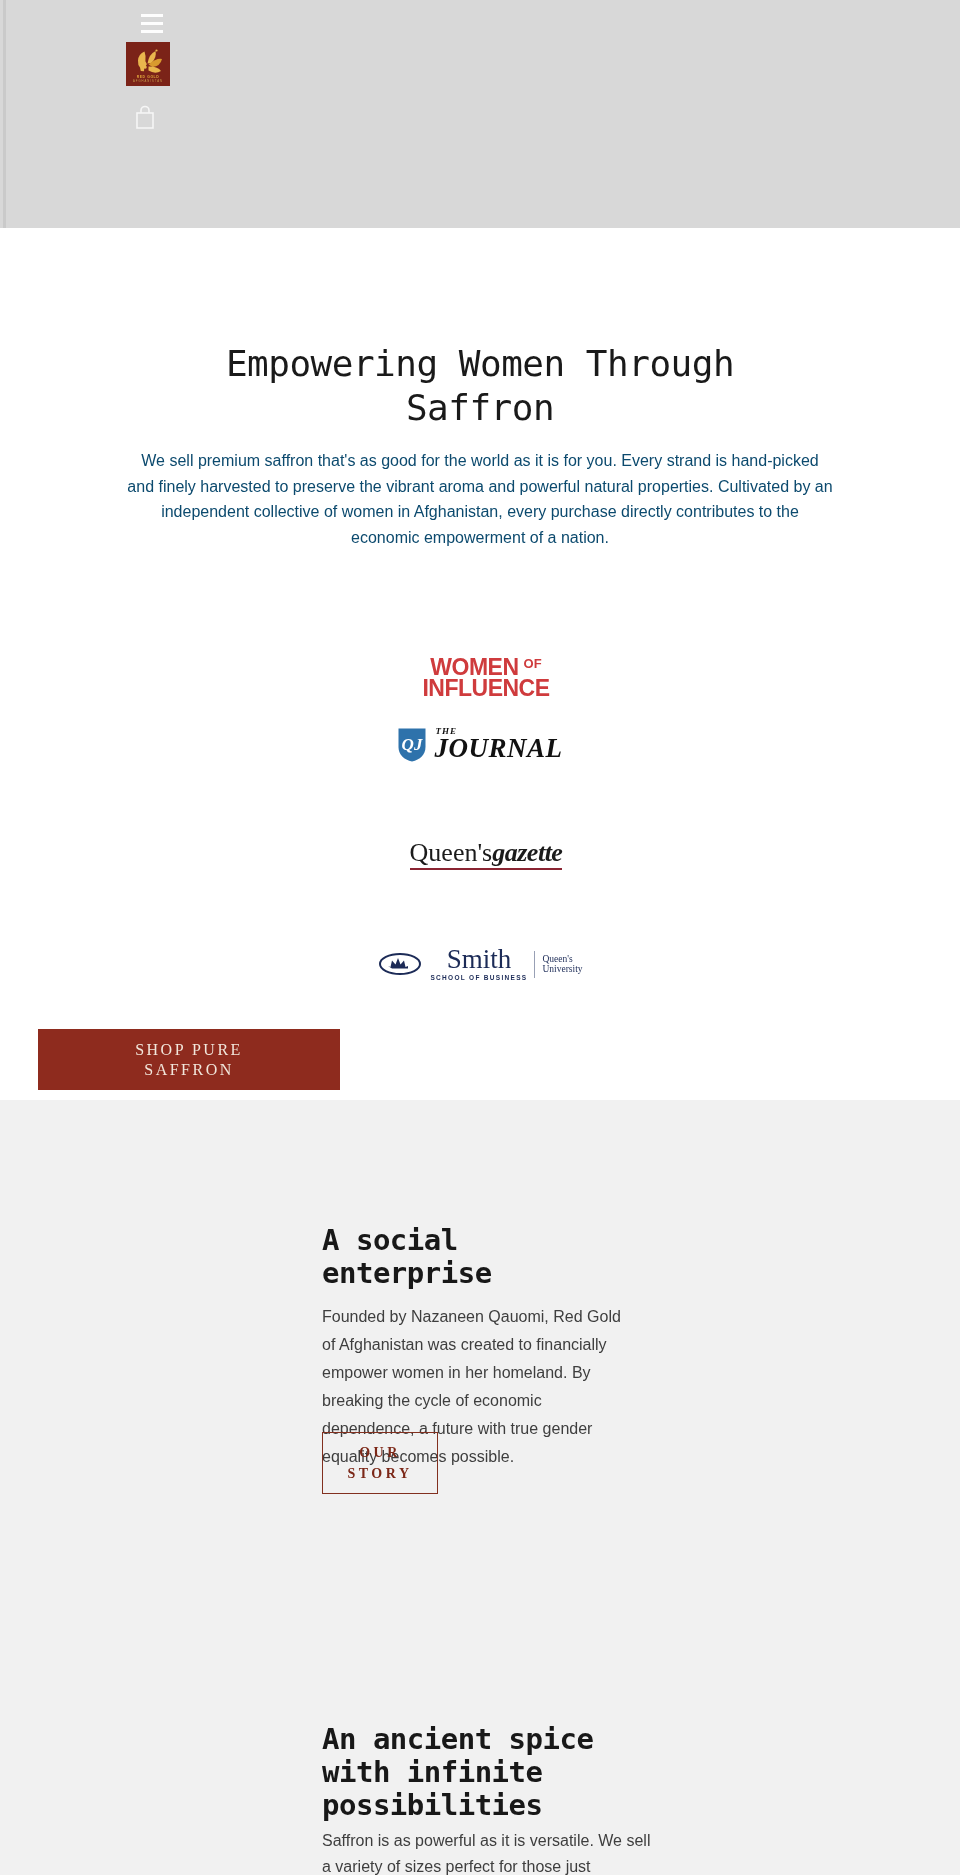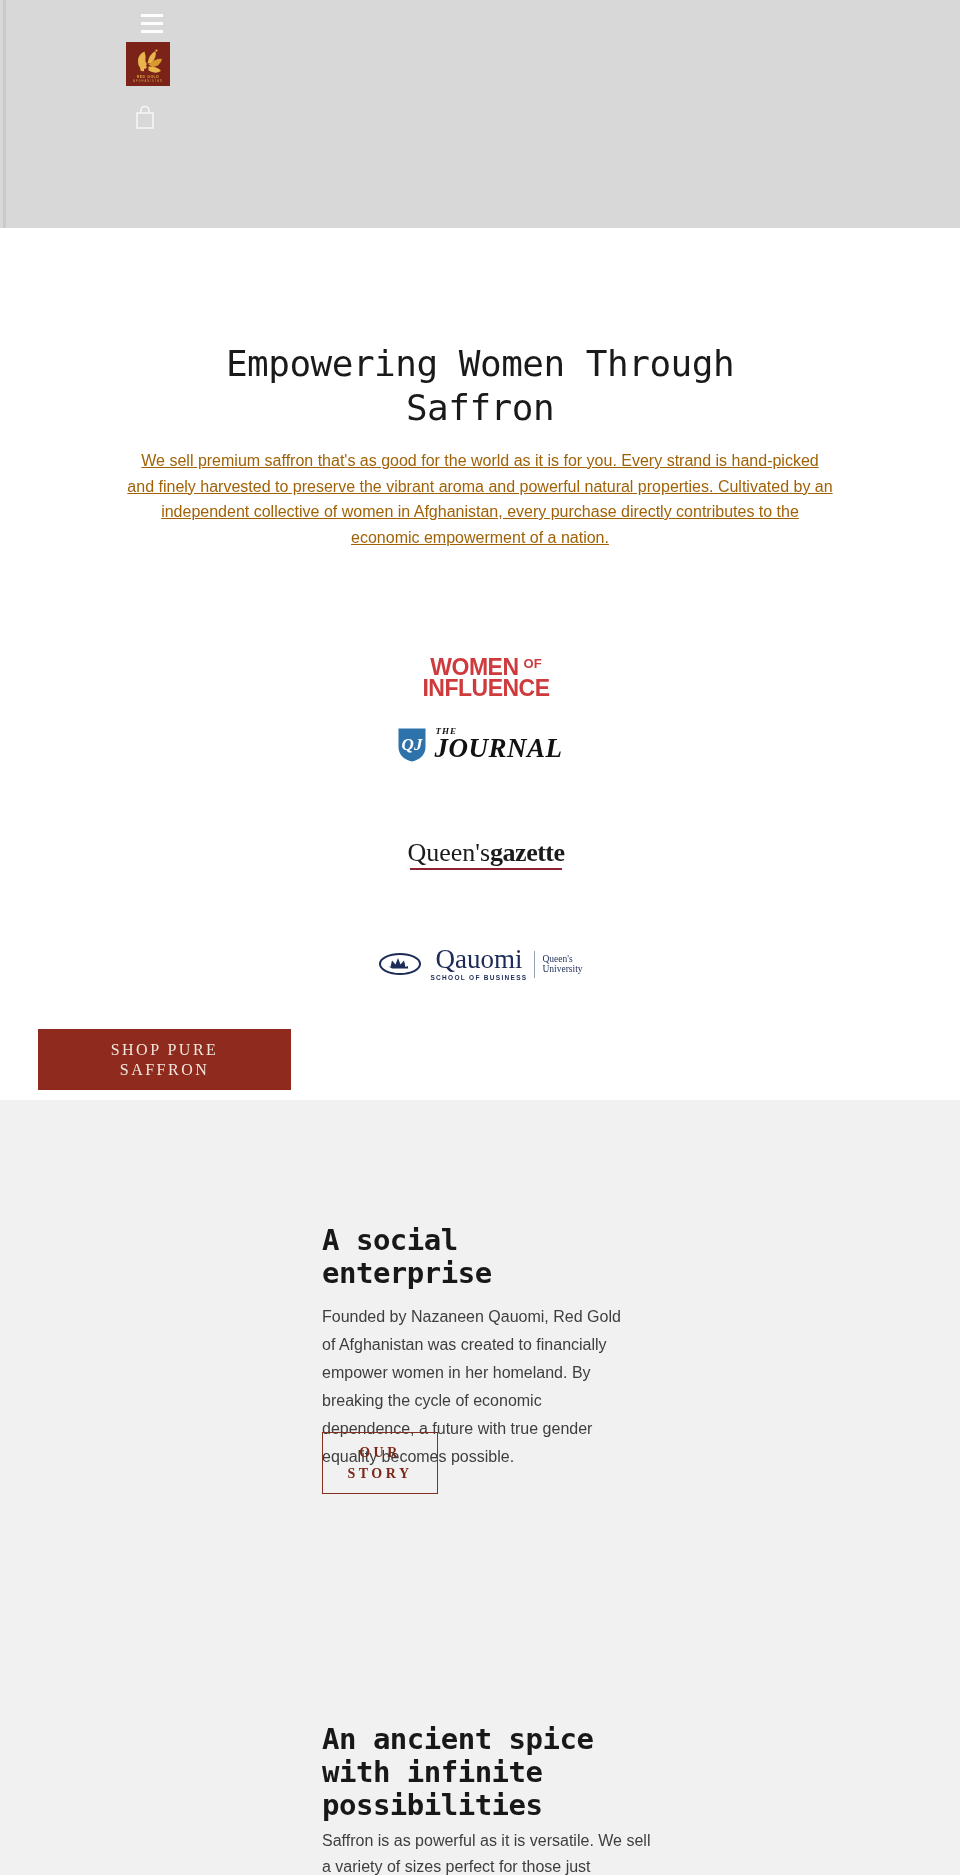--- a/index.html
+++ b/index.html
@@ -18,53 +18,53 @@
   .bag{left:133px;top:104px;width:24px;height:28px;cursor:pointer;}
 
   
   .hero-heading{
     left:190px;top:342px;width:580px;margin:0;text-align:center;
     font-family:"DejaVu Sans Mono",monospace;font-weight:400;
     font-size:36px;line-height:44px;color:#1a1a1a;letter-spacing:-0.5px;
   }
   .hero-paragraph{
     left:126px;top:448px;width:708px;margin:0;text-align:center;
-    font-size:16px;line-height:25.5px;color:#a16207;text-decoration:underline;
+    font-size:16px;line-height:25.5px;color:#0c4a6e;
   }
 
   
   .press{left:12px;right:0;display:flex;flex-direction:column;align-items:center;}
   .press-row{left:0;right:0;display:flex;justify-content:center;align-items:center;}
 
   .woi{top:653px;color:#cf3b3d;font-weight:700;text-align:center;letter-spacing:-0.5px;}
   .woi-l1,.woi-l2{font-size:23px;line-height:21px;}
   .woi-of{font-size:13px;vertical-align:7px;margin-left:5px;letter-spacing:0;}
 
   .journal{top:727px;gap:5px;}
   .j-text{position:relative;padding:7px 0 0 2px;color:#111;font-style:italic;}
   .j-the{position:absolute;top:-2px;left:3px;font-family:"Liberation Serif",serif;
          font-weight:700;font-size:9px;letter-spacing:1px;}
   .j-name{font-family:"Liberation Serif",serif;font-weight:700;font-size:27px;
           line-height:27px;letter-spacing:0.5px;}
 
   .gazette{top:839px;font-family:"Liberation Serif",serif;font-size:26px;
            line-height:27px;color:#1b1b1b;text-align:center;}
-  .gz-2{font-weight:700;letter-spacing:-0.5px;}
+  .gz-2{font-weight:700;letter-spacing:-0.5px;font-style:italic;}
   .gz-line{height:2px;background:#8a2432;width:152px;margin:2px auto 0;}
 
   .smith{top:947px;gap:7px;color:#1c2b57;}
   .smith-mid{text-align:center;}
   .smith-name{font-family:"Liberation Serif",serif;font-size:27px;line-height:25px;}
   .smith-sub{font-size:6.5px;font-weight:700;letter-spacing:1.3px;margin-top:2px;}
   .smith-div{width:1px;height:27px;background:#98a0b5;}
   .smith-right{font-family:"Liberation Serif",serif;font-size:9.5px;line-height:10.5px;}
 
   
   .shop-btn{
-    left:38px;top:1029px;width:253px;height:61px;background:#8e2b1e;border:none;
+    left:38px;top:1029px;width:302px;height:61px;background:#8e2b1e;border:none;
     display:flex;align-items:center;justify-content:center;cursor:pointer;
     font-family:"Liberation Serif",serif;font-size:16px;line-height:20px;
     letter-spacing:2.5px;color:#f2e7dc;text-align:center;
   }
   .shop-btn span{display:inline-block;max-width:170px;}
 
   .story-btn{
     left:322px;top:1432px;width:116px;height:62px;background:transparent;
     border:1.5px solid #82301f;display:flex;align-items:center;justify-content:center;
     cursor:pointer;font-family:"Liberation Serif",serif;font-weight:700;font-size:14px;
@@ -148,21 +148,21 @@
   </div>
   <div class="gz-line"></div>
 </div>
 
 <div class="abs press-row smith">
   <svg width="46" height="30" viewBox="0 0 46 30">
     <ellipse cx="23" cy="15" rx="20" ry="10" fill="none" stroke="#1c2b57" stroke-width="2"></ellipse>
     <path d="M15 19.5 h16 v-2.4 l-2.5 1 -1.5 -6.6 -3.5 4 -2.5 -6.5 -2.5 6.5 -3.5 -4 -1.5 6.6 -2.5 -1 z" fill="#1c2b57"></path>
   </svg>
   <div class="smith-mid">
-    <div class="smith-name">Qauomi</div>
+    <div class="smith-name">Smith</div>
     <div class="smith-sub">SCHOOL OF BUSINESS</div>
   </div>
   <div class="smith-div"></div>
   <div class="smith-right">
     <div>Queen's</div>
     <div>University</div>
   </div>
 </div>
 
 <button class="abs shop-btn">

